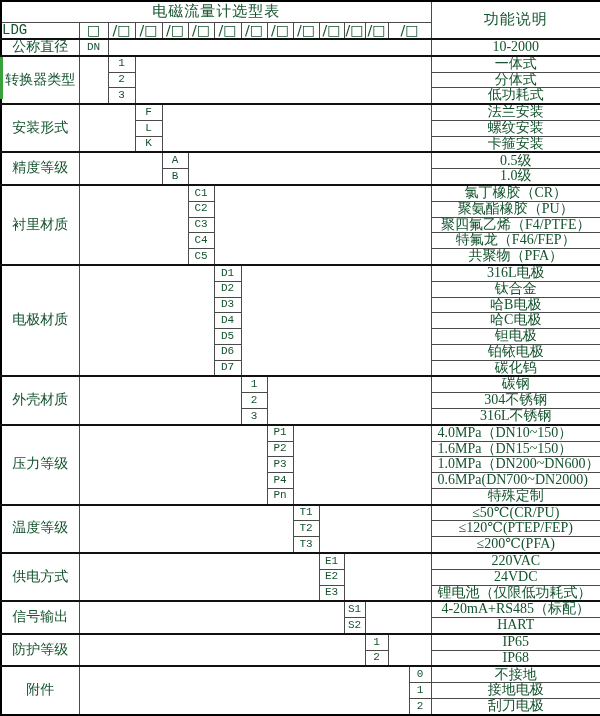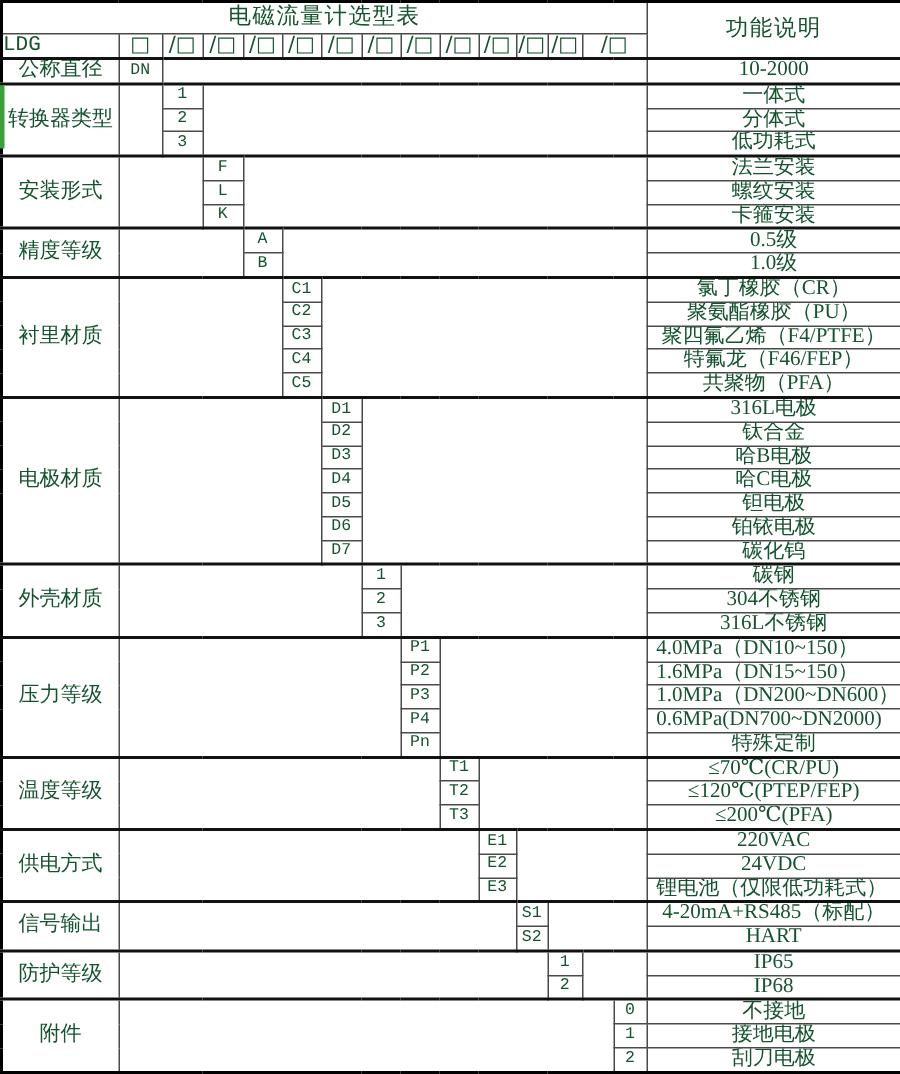--- a/index.html
+++ b/index.html
@@ -238,21 +238,21 @@
         </tr>
         <tr>
           <td class="code-cell">Pn</td>
           <td class="fn-cell">特殊定制</td>
         </tr>
         <tr class="group-start">
           <td class="label-cell" rowspan="3">温度等级</td>
           <td class="empty-cell" colspan="8" rowspan="3"></td>
           <td class="code-cell">T1</td>
           <td class="empty-cell" colspan="5" rowspan="3"></td>
-          <td class="fn-cell">≤70℃(CR/PU)</td>
+          <td class="fn-cell">≤50℃(CR/PU)</td>
         </tr>
         <tr>
           <td class="code-cell">T2</td>
           <td class="fn-cell">≤120℃(PTEP/FEP)</td>
         </tr>
         <tr>
           <td class="code-cell">T3</td>
           <td class="fn-cell">≤200℃(PFA)</td>
         </tr>
         <tr class="group-start">

